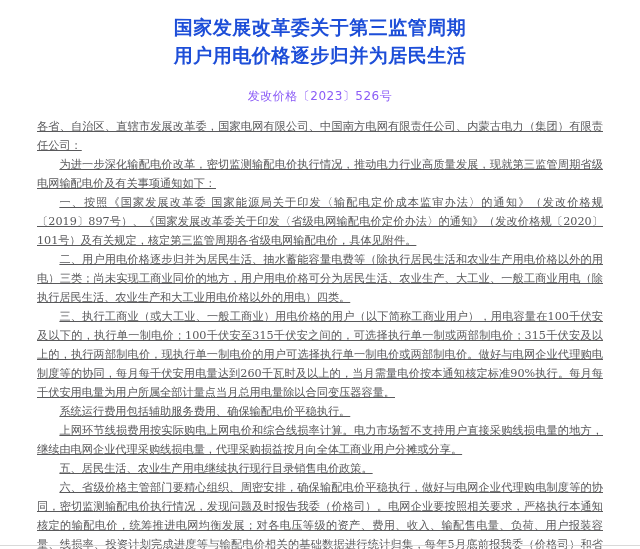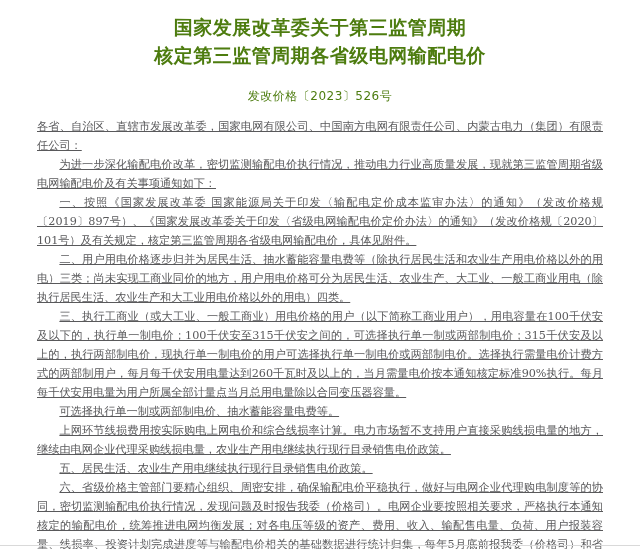--- a/index.html
+++ b/index.html
@@ -12,29 +12,29 @@
     overflow: hidden;
     font-family: "DejaVu Serif", "Liberation Serif", serif;
   }
   .title {
     margin-top: 13px;
     text-align: center;
     font-family: "DejaVu Sans", "Liberation Sans", sans-serif;
     font-weight: bold;
     font-size: 19px;
     line-height: 28px;
-    color: #4d7c0f;
+    color: #1d4ed8;
     letter-spacing: 0.5px;
   }
   .doc-number {
     margin-top: 19px;
     text-align: center;
     font-family: "DejaVu Sans", "Liberation Sans", sans-serif;
     font-size: 12px;
-    color: #4d7c0f;
+    color: #8b5cf6;
     letter-spacing: 0.5px;
   }
   .body-text {
     margin: 12px 37px 0 37px;
     font-size: 11.2px;
     line-height: 19px;
     color: #59595b;
     text-align: justify;
     text-justify: inter-character;
   }
@@ -49,33 +49,33 @@
     border-top: 1px solid #d9d9d9;
   }
 </style>
 </head>
 <body>
 
 <div class="page">
 
   <h1 class="title">
     <span>国家发展改革委关于第三监管周期</span><br>
-    <span>核定第三监管周期各省级电网输配电价</span>
+    <span>用户用电价格逐步归并为居民生活</span>
   </h1>
 
   <div class="doc-number">发改价格〔2023〕526号</div>
 
   <div class="body-text">
     <p>各省、自治区、直辖市发展改革委，国家电网有限公司、中国南方电网有限责任公司、内蒙古电力（集团）有限责任公司：</p>
     <p class="indent">为进一步深化输配电价改革，密切监测输配电价执行情况，推动电力行业高质量发展，现就第三监管周期省级电网输配电价及有关事项通知如下：</p>
     <p class="indent">一、按照《国家发展改革委 国家能源局关于印发〈输配电定价成本监审办法〉的通知》（发改价格规〔2019〕897号）、《国家发展改革委关于印发〈省级电网输配电价定价办法〉的通知》（发改价格规〔2020〕101号）及有关规定，核定第三监管周期各省级电网输配电价，具体见附件。</p>
     <p class="indent">二、用户用电价格逐步归并为居民生活、抽水蓄能容量电费等（除执行居民生活和农业生产用电价格以外的用电）三类；尚未实现工商业同价的地方，用户用电价格可分为居民生活、农业生产、大工业、一般工商业用电（除执行居民生活、农业生产和大工业用电价格以外的用电）四类。</p>
-    <p class="indent">三、执行工商业（或大工业、一般工商业）用电价格的用户（以下简称工商业用户），用电容量在100千伏安及以下的，执行单一制电价；100千伏安至315千伏安之间的，可选择执行单一制或两部制电价；315千伏安及以上的，执行两部制电价，现执行单一制电价的用户可选择执行单一制电价或两部制电价。选择执行需量电价计费方式的两部制用户，每月每千伏安用电量达到260千瓦时及以上的，当月需量电价按本通知核定标准90%执行。每月每千伏安用电量为用户所属全部计量点当月总用电量除以合同变压器容量。</p>
-    <p class="indent">可选择执行单一制或两部制电价、抽水蓄能容量电费等。</p>
-    <p class="indent">上网环节线损费用按实际购电上网电价和综合线损率计算。电力市场暂不支持用户直接采购线损电量的地方，继续由电网企业代理采购线损电量，农业生产用电继续执行现行目录销售电价政策。</p>
+    <p class="indent">三、执行工商业（或大工业、一般工商业）用电价格的用户（以下简称工商业用户），用电容量在100千伏安及以下的，执行单一制电价；100千伏安至315千伏安之间的，可选择执行单一制或两部制电价；315千伏安及以上的，执行两部制电价，现执行单一制电价的用户可选择执行单一制电价或两部制电价。做好与电网企业代理购电制度等的协同，每月每千伏安用电量达到260千瓦时及以上的，当月需量电价按本通知核定标准90%执行。每月每千伏安用电量为用户所属全部计量点当月总用电量除以合同变压器容量。</p>
+    <p class="indent">系统运行费用包括辅助服务费用、确保输配电价平稳执行。</p>
+    <p class="indent">上网环节线损费用按实际购电上网电价和综合线损率计算。电力市场暂不支持用户直接采购线损电量的地方，继续由电网企业代理采购线损电量，代理采购损益按月向全体工商业用户分摊或分享。</p>
     <p class="indent">五、居民生活、农业生产用电继续执行现行目录销售电价政策。</p>
     <p class="indent">六、省级价格主管部门要精心组织、周密安排，确保输配电价平稳执行，做好与电网企业代理购电制度等的协同，密切监测输配电价执行情况，发现问题及时报告我委（价格司）。电网企业要按照相关要求，严格执行本通知核定的输配电价，统筹推进电网均衡发展；对各电压等级的资产、费用、收入、输配售电量、负荷、用户报装容量、线损率、投资计划完成进度等与输配电价相关的基础数据进行统计归集，每年5月底前报我委（价格司）和省级价格主管部门。</p>
 
   </div>
 
   <div class="bottom-divider"></div>
 
 </div>
 
 </body></html>

